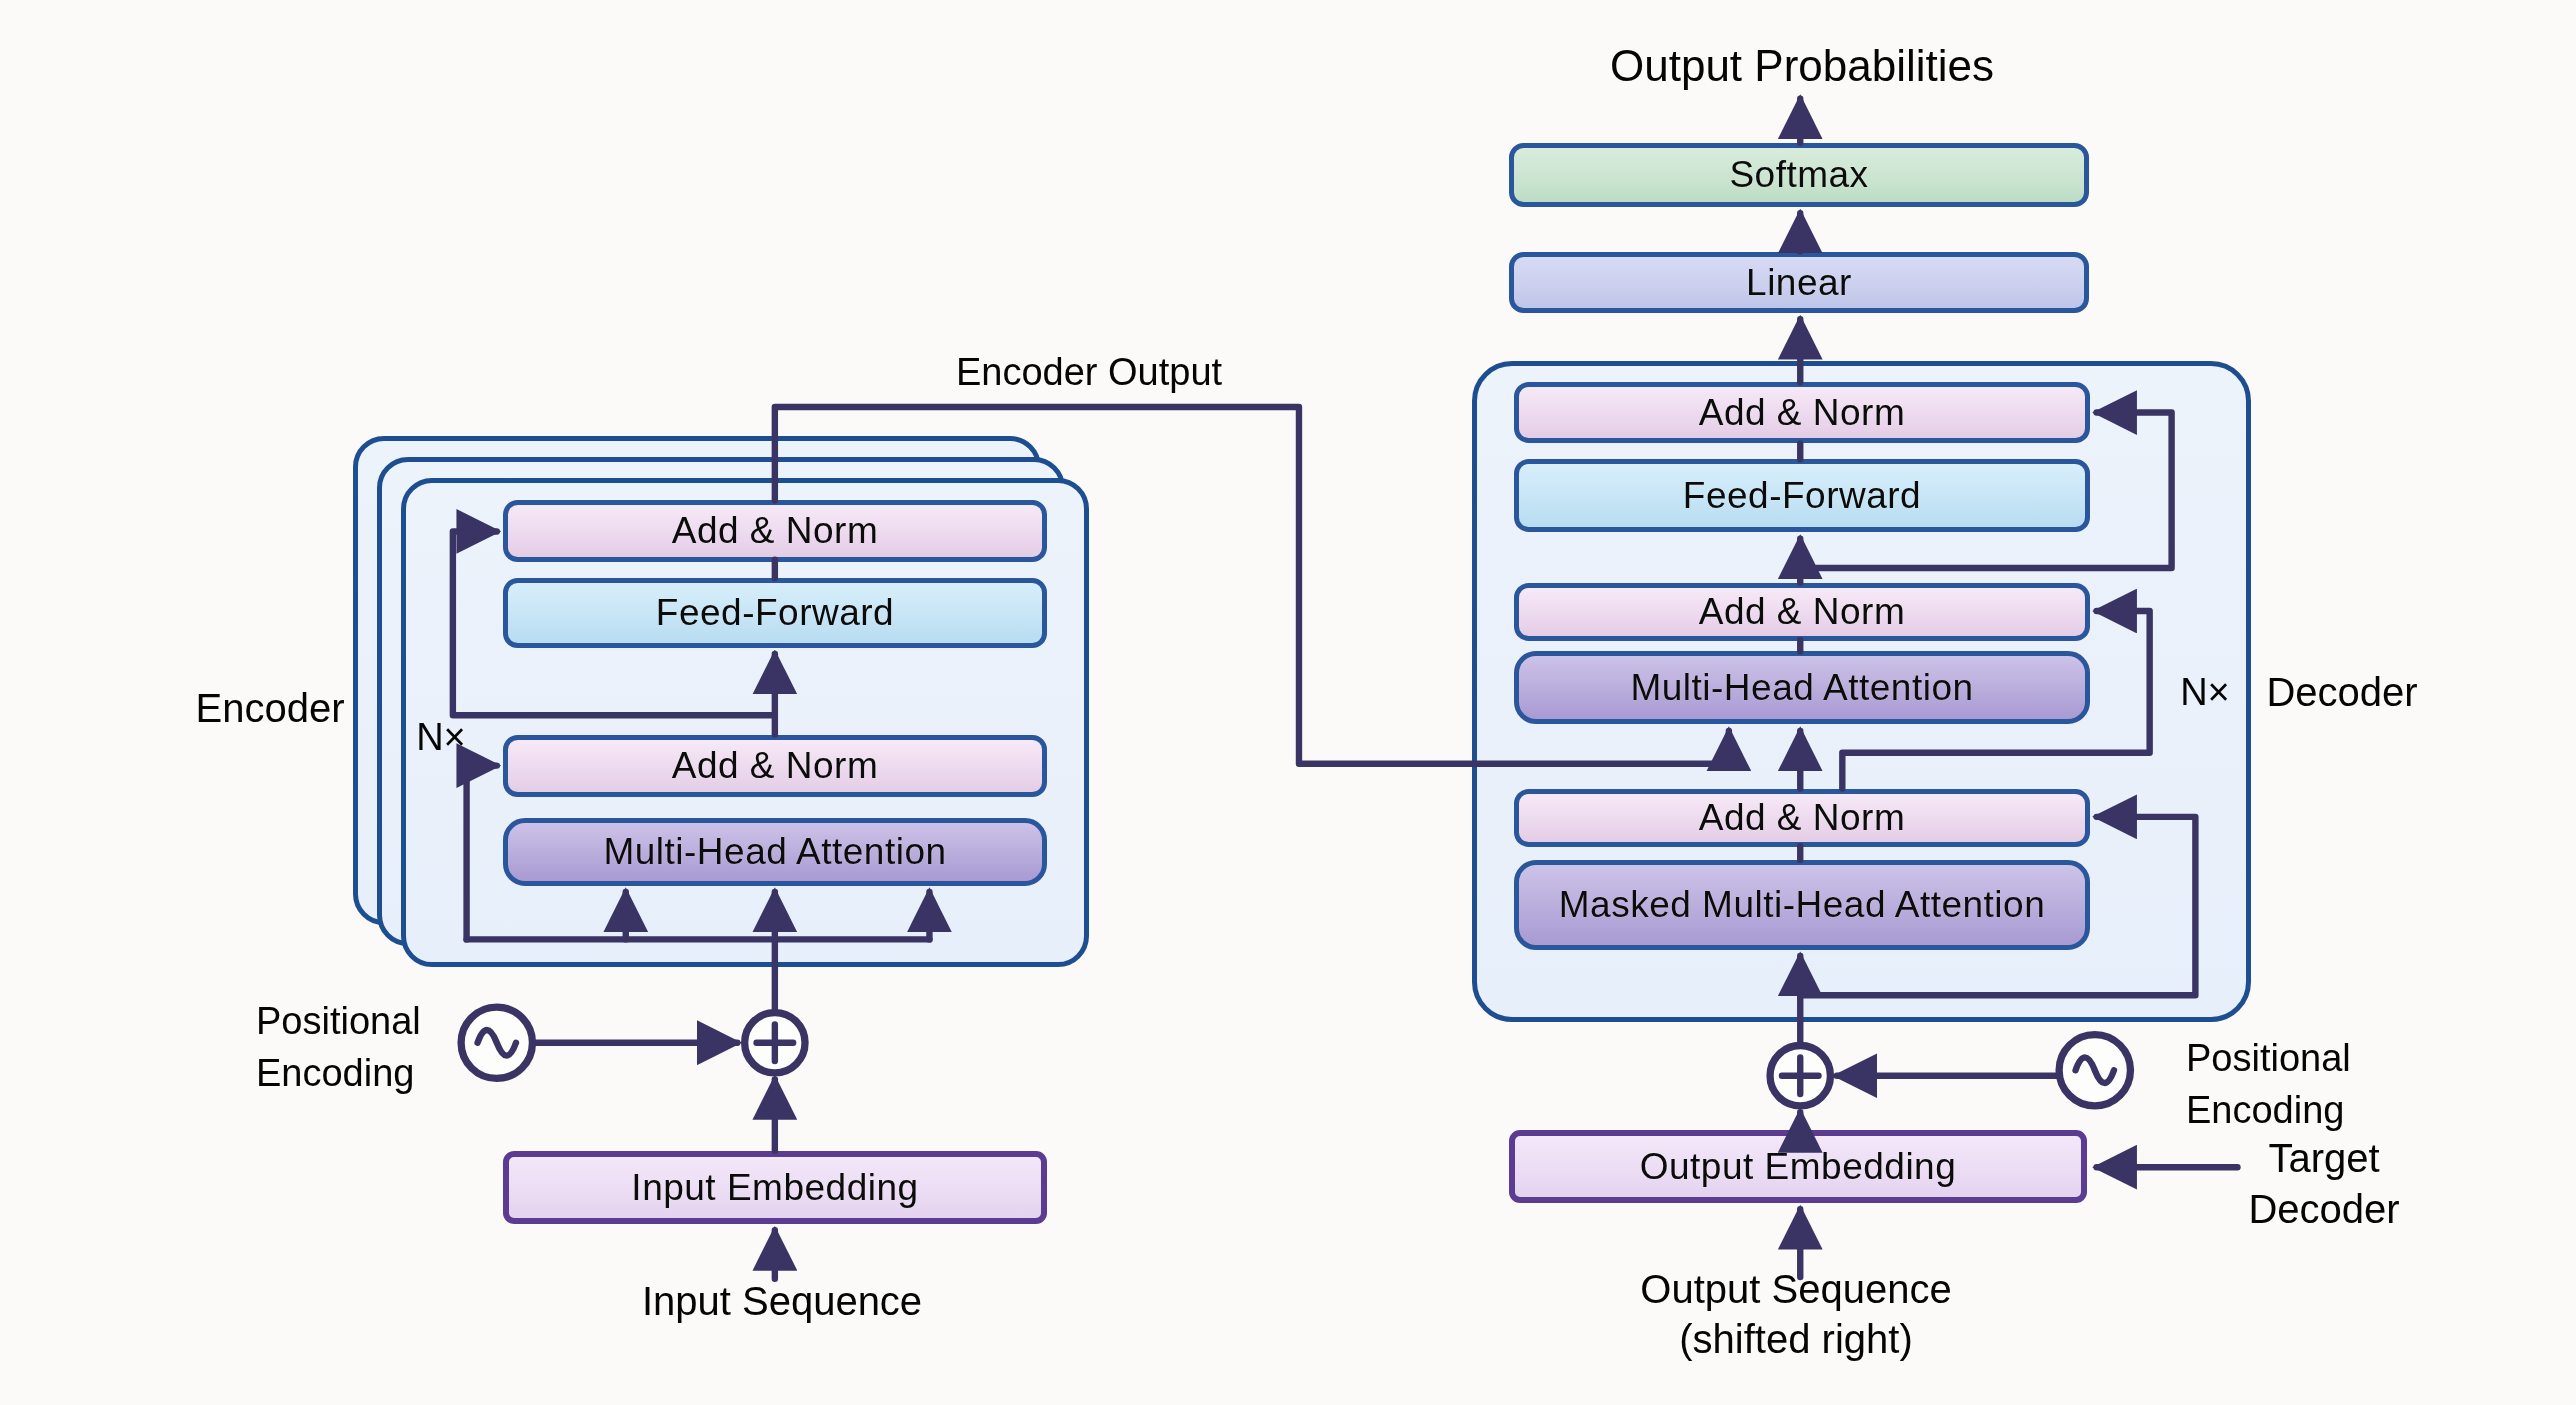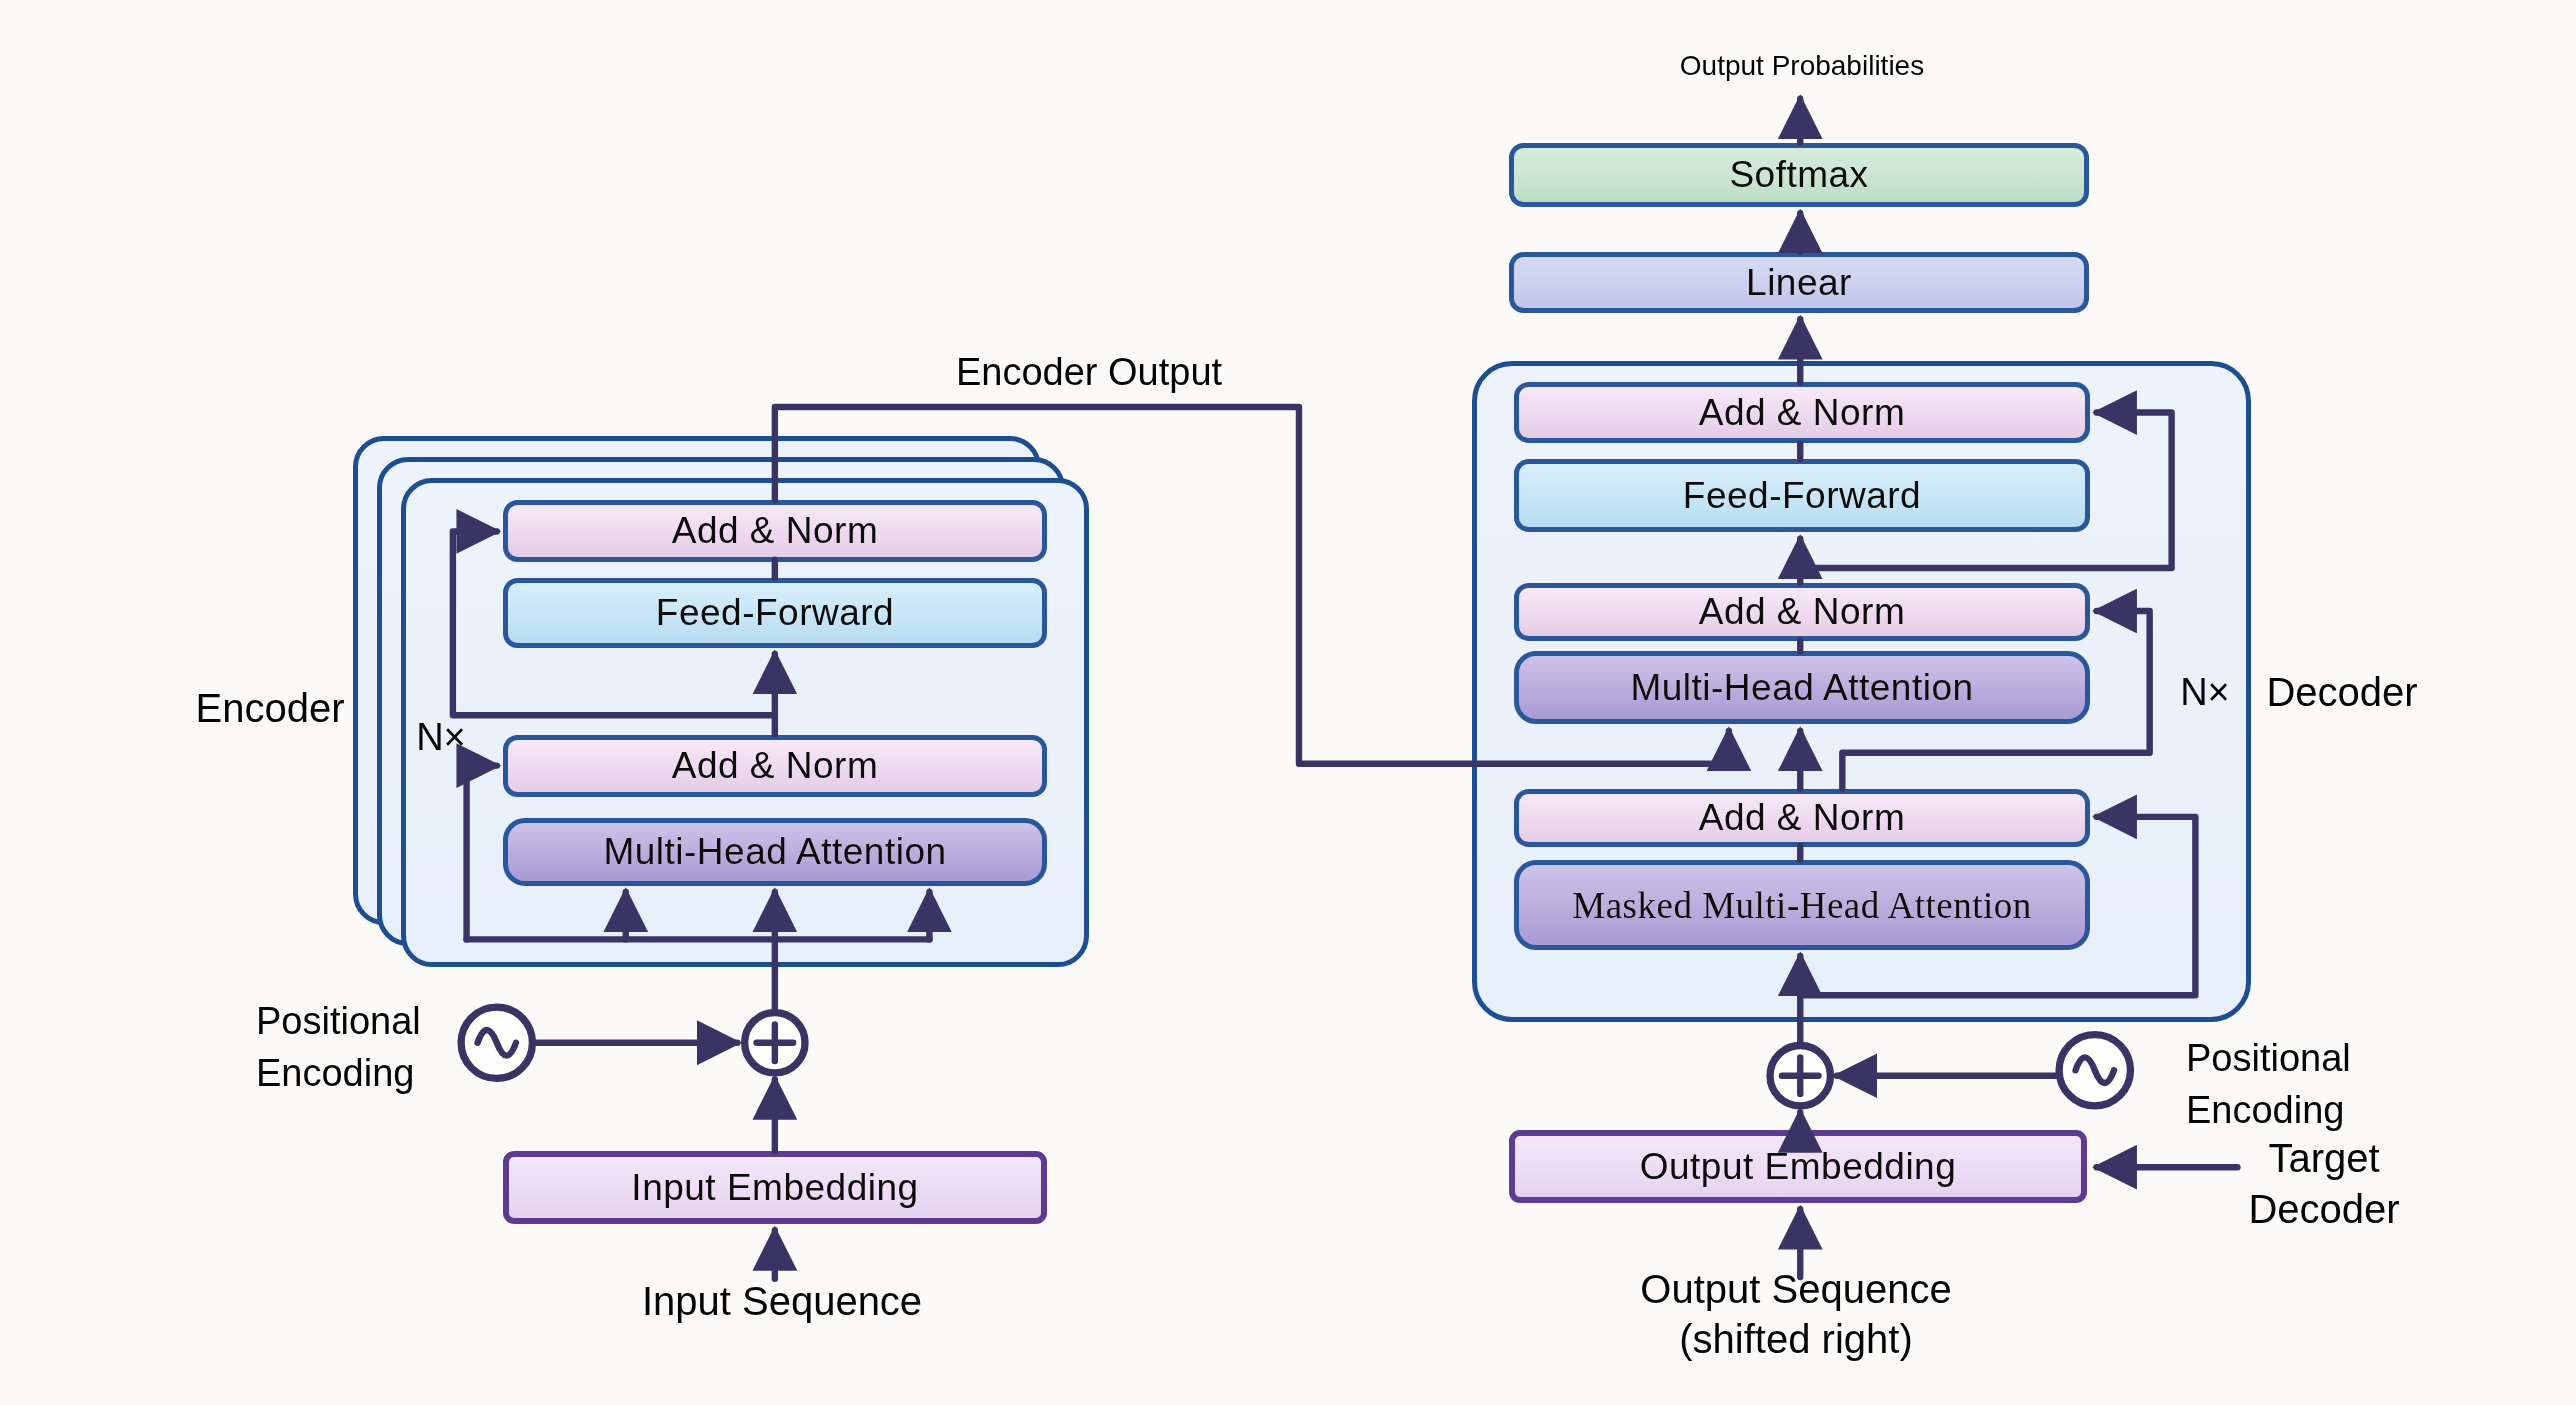--- a/index.html
+++ b/index.html
@@ -99,39 +99,39 @@
   </div>
   <div class="box b-addnorm" style="left:1514px; top:583px; width:576px; height:58px;">
     <span>Add &amp; Norm</span>
   </div>
   <div class="box b-mha" style="left:1514px; top:651px; width:576px; height:73px;">
     <span>Multi-Head Attention</span>
   </div>
   <div class="box b-addnorm" style="left:1514px; top:789px; width:576px; height:58px;">
     <span>Add &amp; Norm</span>
   </div>
-  <div class="box b-mha" style="left:1514px; top:860px; width:576px; height:90px;font-family:Liberation Serif, serif;">
+  <div class="box b-mha" style="left:1514px; top:860px; width:576px; height:90px;">
     <span>Masked Multi-Head Attention</span>
   </div>
 
   <div class="box b-linear" style="left:1509px; top:252px; width:580px; height:61px;">
     <span>Linear</span>
   </div>
   <div class="box b-softmax" style="left:1509px; top:143px; width:580px; height:64px;">
     <span>Softmax</span>
   </div>
 
   <div class="box b-embed" style="left:503px; top:1151px; width:544px; height:73px;">
     <span>Input Embedding</span>
   </div>
   <div class="box b-embed" style="left:1509px; top:1130px; width:578px; height:73px;">
     <span>Output Embedding</span>
   </div>
 
-  <div class="lbl lbl-center" style="left:1802px; top:66px; font-size:28px;">Output Probabilities</div>
+  <div class="lbl lbl-center" style="left:1802px; top:66px; font-size:44px;">Output Probabilities</div>
   <div class="lbl lbl-center" style="left:1089px; top:372px; font-size:38px;">Encoder Output</div>
   <div class="lbl lbl-center" style="left:270px; top:708px; font-size:40px;">Encoder</div>
   <div class="lbl lbl-center" style="left:441px; top:737px; font-size:38px;">N×</div>
   <div class="lbl lbl-center" style="left:2205px; top:692px; font-size:38px;">N×</div>
   <div class="lbl lbl-center" style="left:2342px; top:692px; font-size:40px;text-align:center;">Decoder</div>
 
   <div class="lbl lbl-left lbl-stack" style="left:256px; top:1047px;">
     <div>Positional</div>
     <div>Encoding</div>
   </div>

